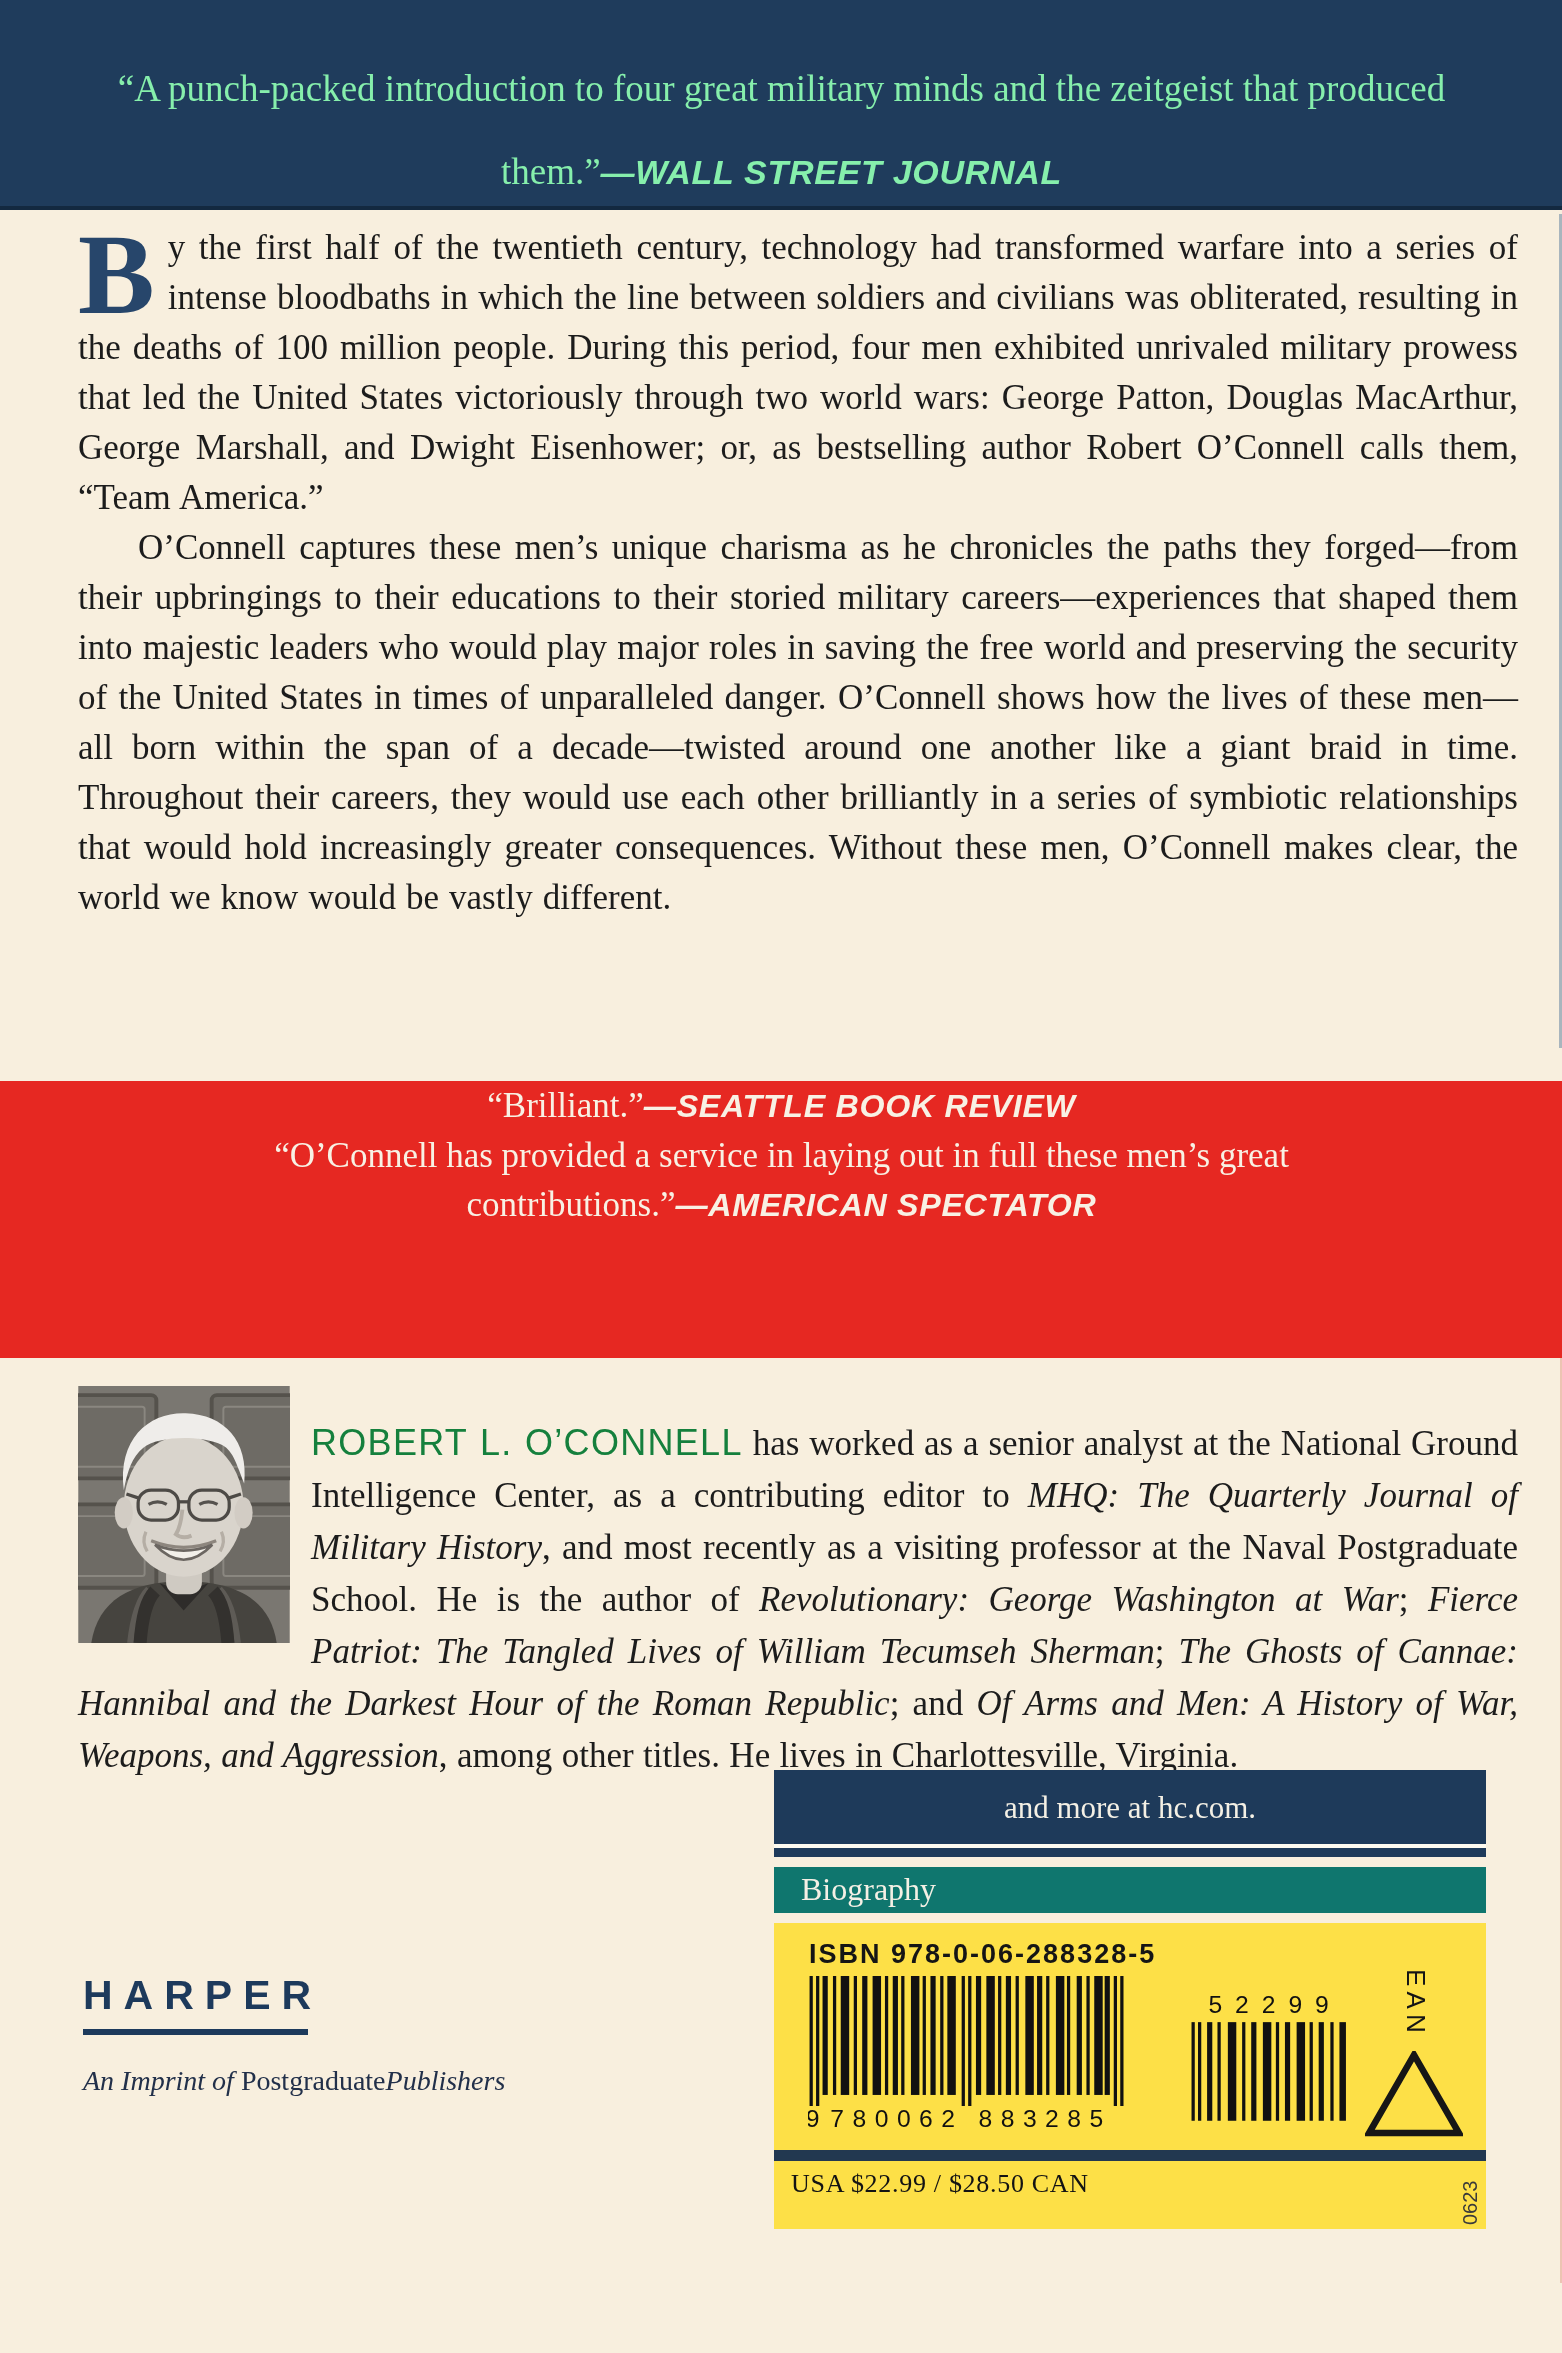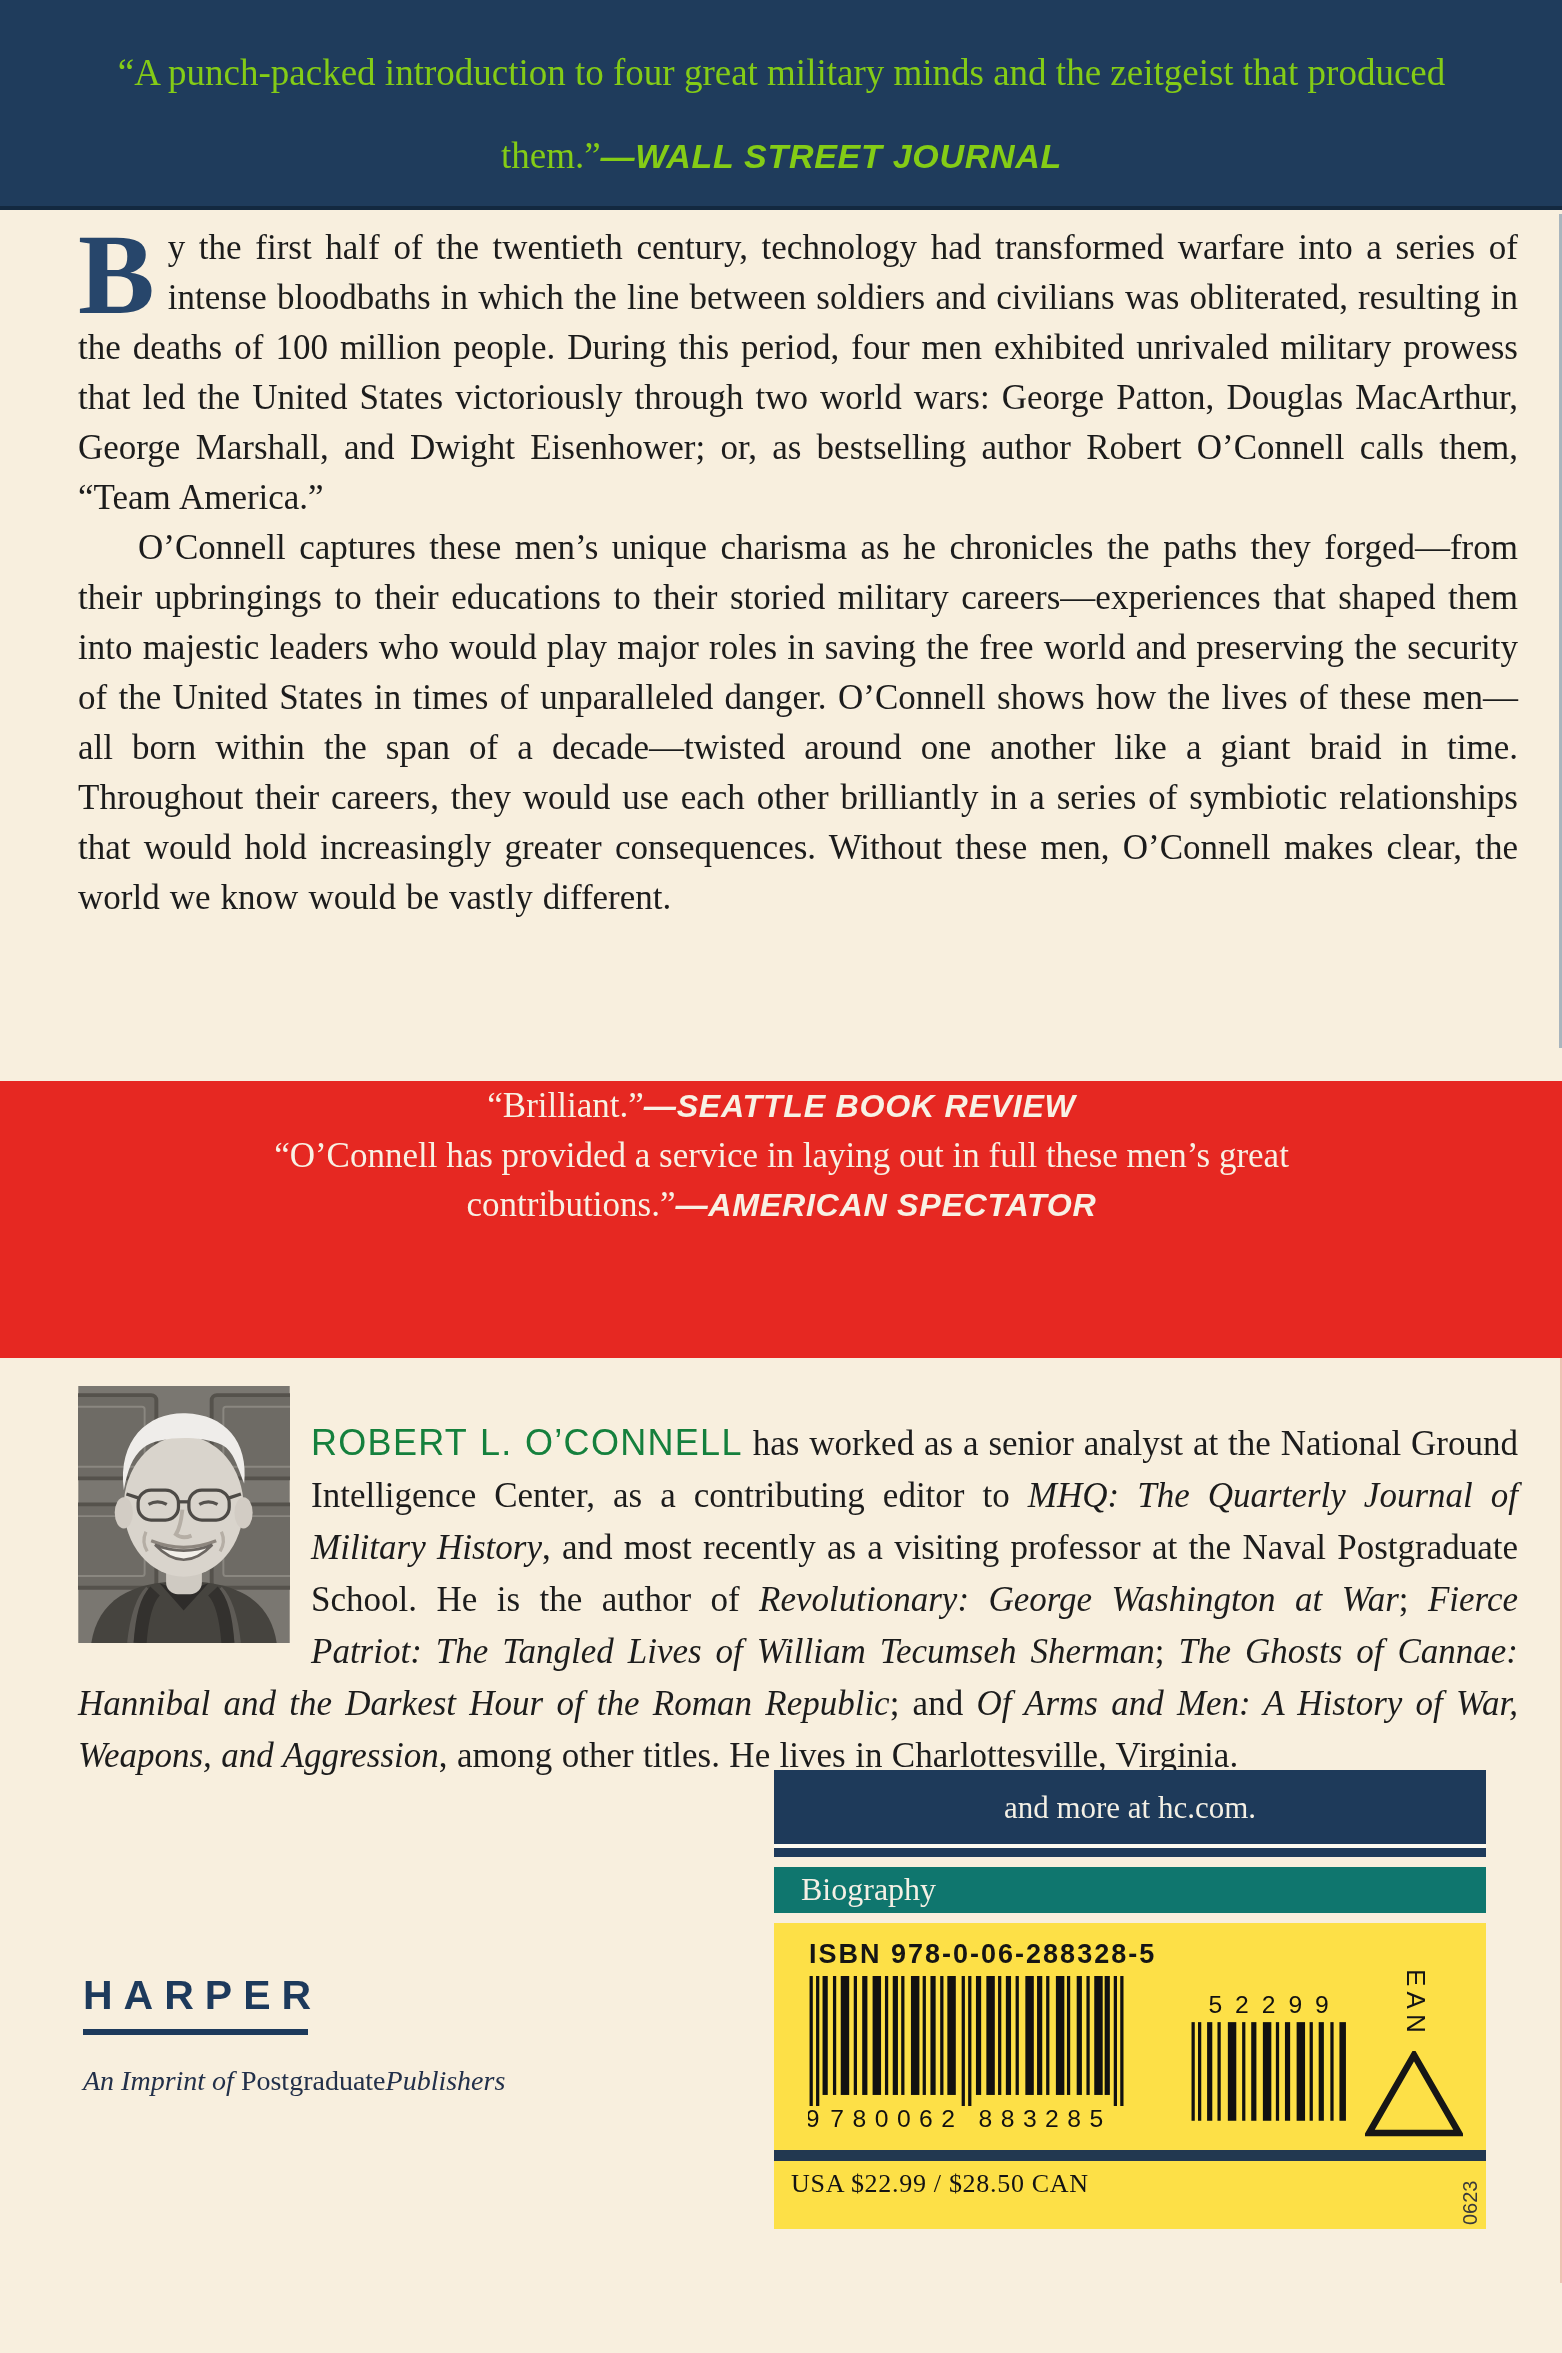--- a/index.html
+++ b/index.html
@@ -9,22 +9,22 @@
     background: #f8efde; overflow: hidden;
     font-family: "Liberation Serif", serif; color: #1c1c1c;
   }
 
   
   .top-band {
     position: absolute; left: 0; top: 0; width: 1563px; height: 210px;
     background: #1f3c5c; border-bottom: 4.6px solid #132940;
   }
   .top-quote {
-    margin: 0 auto; padding-top: 31px; max-width: 1354px;
-    text-align: center; font-size: 37px; line-height: 83px; color: #84cc16;
+    margin: 16px auto; padding-top: 31px; max-width: 1354px;
+    text-align: center; font-size: 37px; line-height: 83px; color: #86efac;
   }
   .attr {
     font-family: "Liberation Sans", sans-serif; font-weight: 700; font-style: italic;
     font-size: 0.92em; letter-spacing: 0.7px; white-space: nowrap;
   }
 
   
   .copy {
     position: absolute; left: 78px; top: 223px; width: 1440px;
     font-size: 35px; line-height: 50px; text-align: justify; word-spacing: 1.3px;

